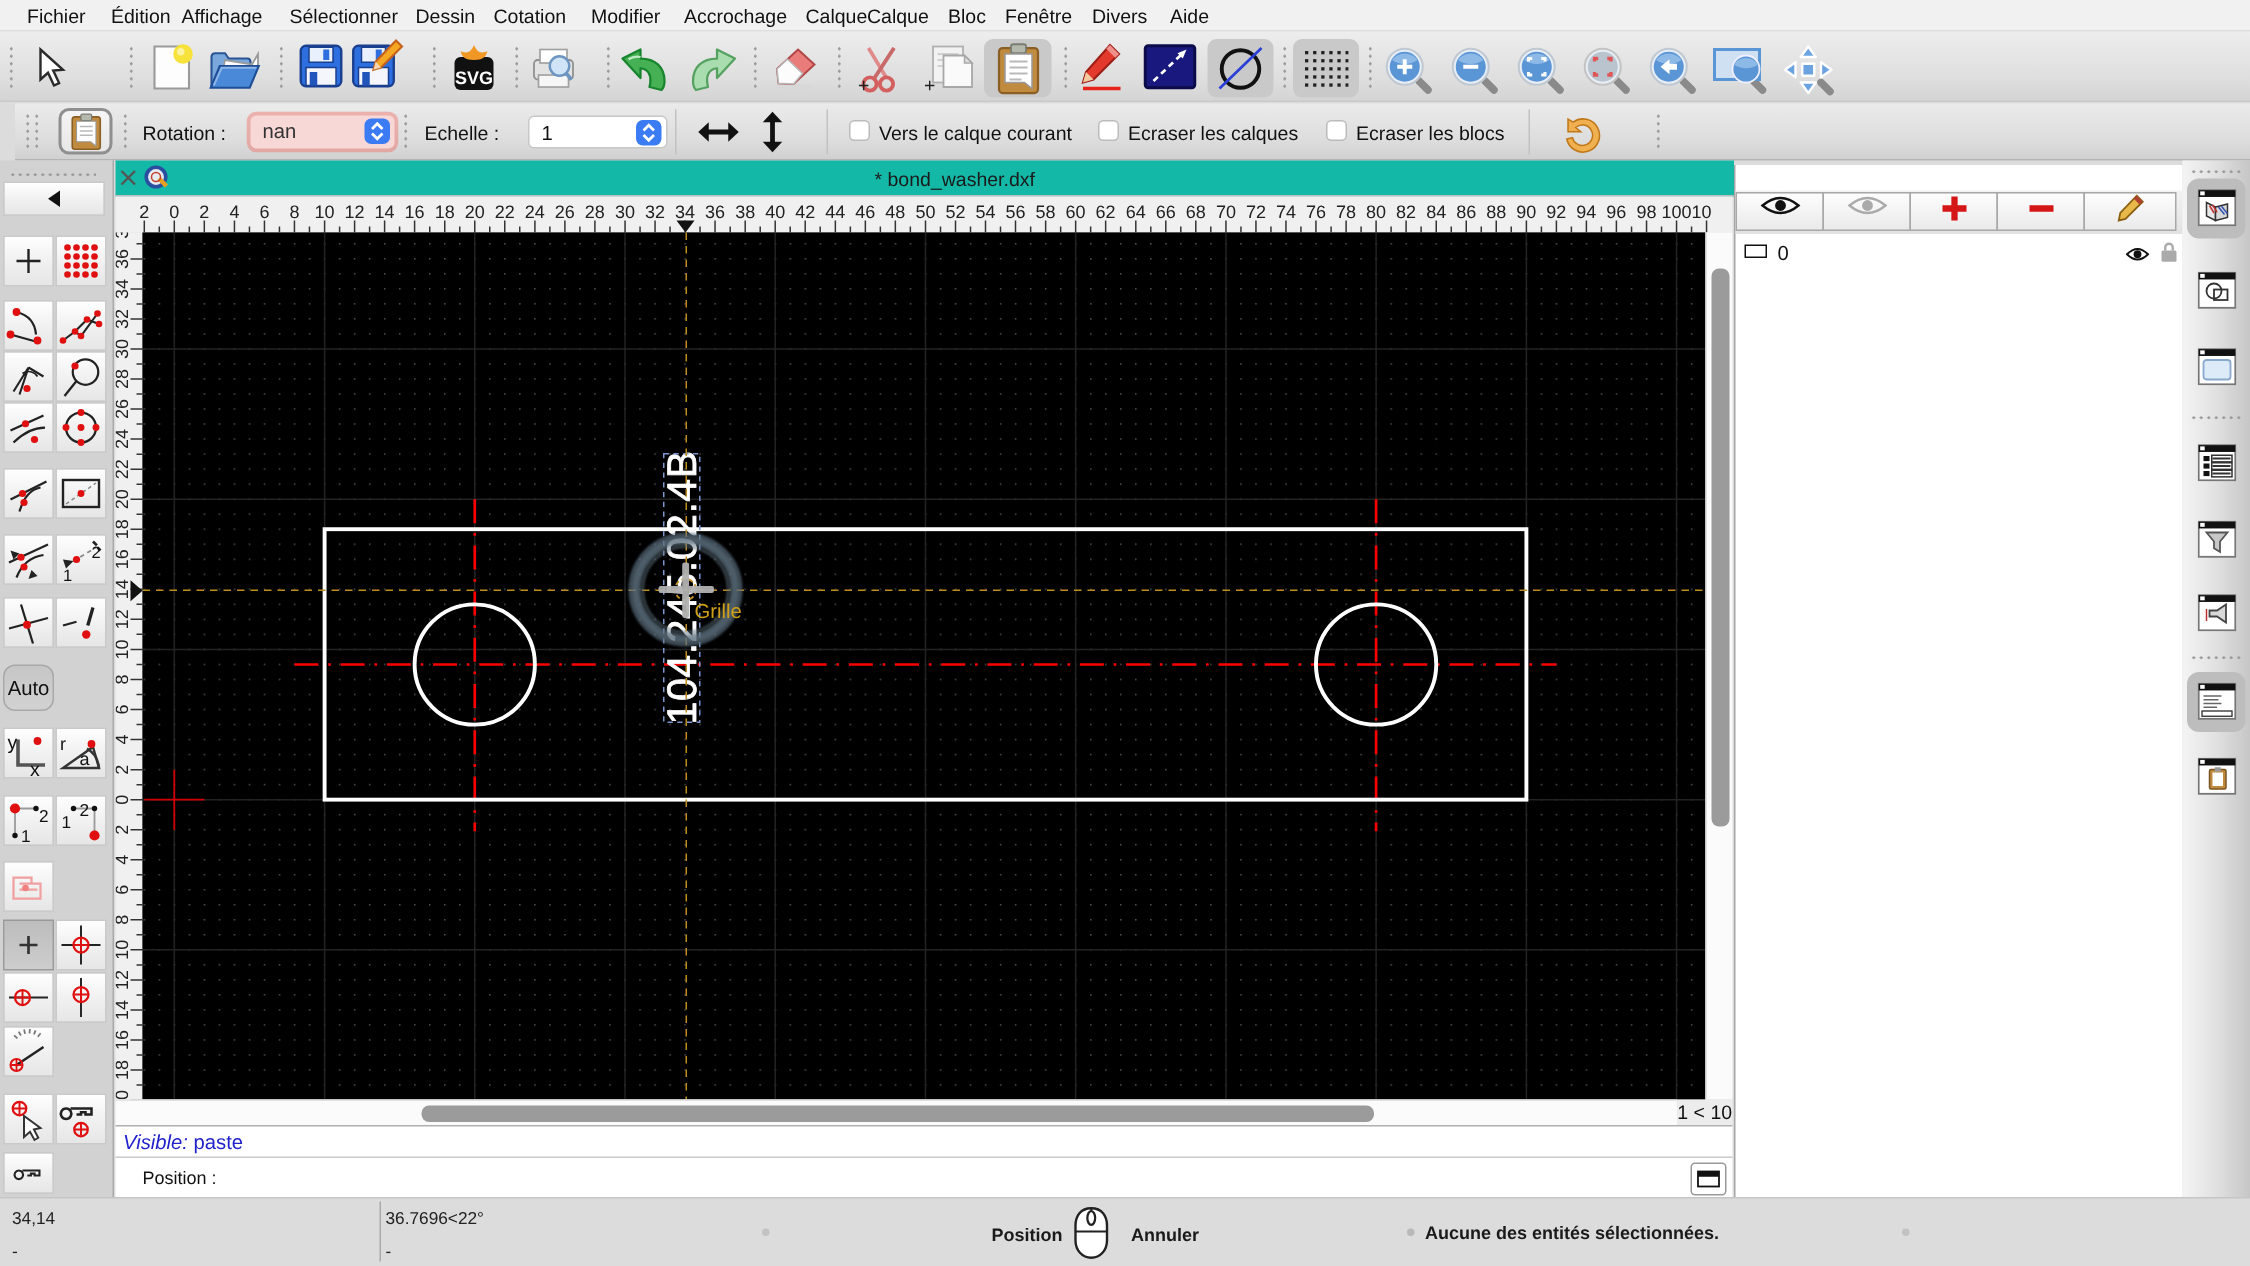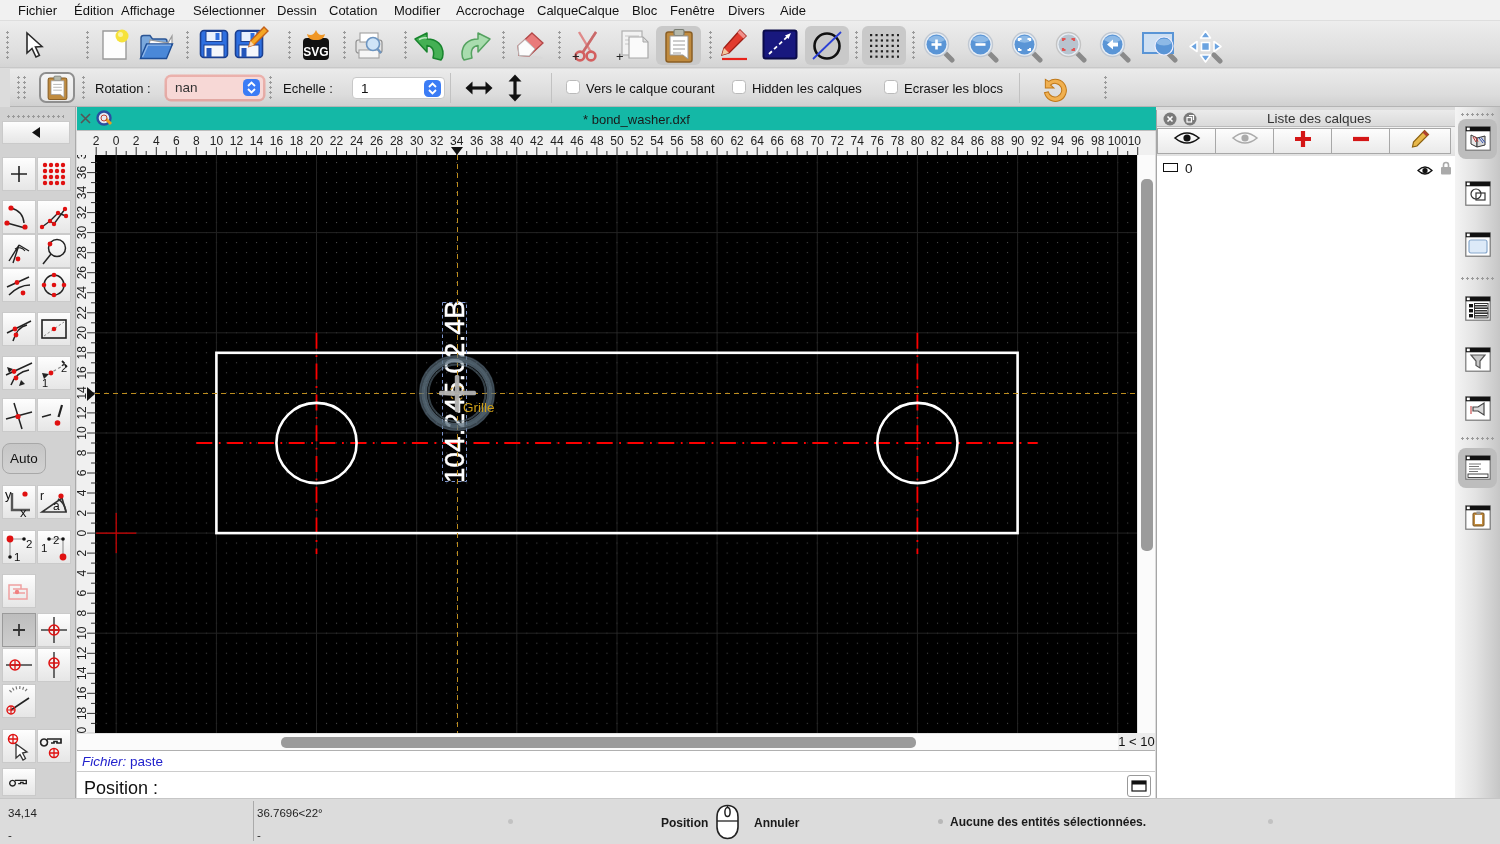--- a/index.html
+++ b/index.html
@@ -314,21 +314,21 @@
     </svg>
 <svg class="ab" style="left:496px;top:5px" width="18" height="28" viewBox="0 0 18 28">
 <line x1="9" y1="6" x2="9" y2="22" stroke="#111" stroke-width="3.2"></line>
 <path d="M2.5 7.5 L9 0.5 L15.5 7.5 Z" fill="#111"></path>
       <path d="M2.5 20.5 L9 27.5 L15.5 20.5 Z" fill="#111"></path>
     </svg>
 <div class="ab sep" style="left:541px;top:4px;height:30px"></div>
 <div class="ab cb" style="left:556px;top:11px"></div>
 <span class="ab lbl" style="left:576px;top:12px">Vers le calque courant</span>
 <div class="ab cb" style="left:722px;top:11px"></div>
-<span class="ab lbl" style="left:742px;top:12px">Hidden les calques</span>
+<span class="ab lbl" style="left:742px;top:12px">Ecraser les calques</span>
 <div class="ab cb" style="left:874px;top:11px"></div>
 <span class="ab lbl" style="left:894px;top:12px">Ecraser les blocs</span>
 <div class="ab sep" style="left:1009px;top:4px;height:30px"></div>
 <svg class="ab" style="left:1026px;top:7px" width="34" height="26" viewBox="0 0 34 26">
 <path d="M8 3 l0 10 l10 0 l-4 -3.4 a8 8 0 1 1 -2.5 8 l-4.5 1 a13 13 0 1 0 5 -13.2 z" fill="#f0b050" stroke="#c07818" stroke-width="1.2" transform="scale(0.85) translate(3,1)"></path>
     </svg>
 <div class="ab vdots" style="left:1094px;top:6px;height:26px"></div>
 </div>
 <div class="ab ltb">
 <div class="ab hdots" style="left:6px;top:8px;width:58px"></div>
@@ -426,21 +426,21 @@
 <div class="lbtn" style="left:2px;top:291px;width:34px;height:34px"><svg width="32" height="32" viewBox="0 0 32 32">
         <line x1="3" y1="20" x2="29" y2="13" stroke="#222" stroke-width="1.5"></line>
         <line x1="11" y1="4" x2="19" y2="30" stroke="#222" stroke-width="1.5"></line>
         <circle cx="15" cy="17.5" r="2.6" fill="#e01010"></circle>
       </svg></div>
 <div class="lbtn" style="left:37px;top:291px;width:34px;height:34px"><svg width="32" height="32" viewBox="0 0 32 32">
         <line x1="4" y1="18" x2="13" y2="15.5" stroke="#222" stroke-width="1.5"></line>
         <path d="M24 6 l-3.5 12" stroke="#222" stroke-width="2.2"></path>
         <circle cx="19.5" cy="24" r="2.8" fill="#e01010"></circle>
       </svg></div>
-<div class="ab" style="left:2px;top:336px;width:44px;height:31px;background:linear-gradient(#c6c6c6,#d2d2d2);border:1px solid #a8a8a8;border-radius:8px;text-align:center;font-size:13.5px;color:#111;line-height:29px">Auto</div>
+<div class="ab" style="left:2px;top:336px;width:34px;height:31px;background:linear-gradient(#c6c6c6,#d2d2d2);border:1px solid #a8a8a8;border-radius:8px;text-align:center;font-size:13.5px;color:#111;line-height:29px">Auto</div>
 <div class="lbtn" style="left:2px;top:378px;width:34px;height:34px"><svg width="32" height="32" viewBox="0 0 32 32">
         <path d="M9 7 L9 24 L27 24" stroke="#555" stroke-width="2.4" fill="none"></path>
         <text x="2" y="13" font-size="13" fill="#111" font-family="Liberation Sans">y</text>
         <text x="17" y="31" font-size="13" fill="#111" font-family="Liberation Sans">x</text>
         <circle cx="22" cy="8" r="2.6" fill="#e01010"></circle>
       </svg></div>
 <div class="lbtn" style="left:37px;top:378px;width:34px;height:34px"><svg width="32" height="32" viewBox="0 0 32 32">
         <path d="M4 26 L28 26 L24 12 Z" fill="none" stroke="#333" stroke-width="1.6"></path>
         <path d="M28 26 A17 17 0 0 0 20 13" fill="none" stroke="#333" stroke-width="1.6"></path>
         <text x="2" y="14" font-size="12" fill="#111" font-family="Liberation Sans">r</text>
@@ -836,40 +836,30 @@
     <text x="368" y="257" font-size="13.5" fill="#cfa018" font-family="Liberation Sans">Grille</text>
   </svg>
 <div class="ab vsb">
     <div class="thumb" style="position:absolute;left:3px;top:24px;width:12px;height:372px"></div>
   </div>
 <div class="ab hsb">
     <div class="thumb" style="position:absolute;left:204px;top:3px;width:635px;height:11px"></div>
   </div>
 <div class="ab corner">1 &lt; 10</div>
 <div class="ab cmdrow">
-    <span style="position:absolute;left:5px;top:3px;font-size:13.5px;color:#2222cc"><i>Fichier:</i> paste</span>
+    <span style="position:absolute;left:5px;top:3px;font-size:13.5px;color:#2222cc"><i>Visible:</i> paste</span>
   </div>
 <div class="ab posrow">
-    <span style="position:absolute;left:7px;top:6px;font-size:18px;color:#111">Position :</span>
+    <span style="position:absolute;left:18px;top:6px;font-size:12px;color:#111">Position :</span>
     <div style="position:absolute;left:1050px;top:3px;width:24px;height:22px;border:1px solid #999;border-radius:3px;background:#fff"><svg width="22" height="20" viewBox="0 0 22 20">
         <rect x="4" y="5" width="14" height="10" fill="#fff" stroke="#111" stroke-width="1.2"></rect>
         <rect x="4" y="5" width="14" height="3.5" fill="#111"></rect>
       </svg></div>
   </div>
 <div class="ab dock">
-<div class="dockhead">
-      <svg style="position:absolute;left:6px;top:2px" width="34" height="14" viewBox="0 0 34 14">
-        <circle cx="7" cy="7" r="6.5" fill="#7a7a7a"></circle>
-        <path d="M4.5 4.5 L9.5 9.5 M9.5 4.5 L4.5 9.5" stroke="#fff" stroke-width="1.6"></path>
-        <circle cx="27" cy="7" r="6.5" fill="#7a7a7a"></circle>
-        <rect x="24" y="5.5" width="4.5" height="4.5" fill="none" stroke="#fff" stroke-width="1.2"></rect>
-        <path d="M26 3.5 h4.5 v4.5" fill="none" stroke="#fff" stroke-width="1.2"></path>
-      </svg>
-      <span style="position:absolute;left:110px;top:1px;font-size:13.5px;color:#333">Liste des calques</span>
-    </div>
 <div class="docktb">
 <div class="dbtn" style="left:0px;width:59px;text-align:center;line-height:24px"><svg width="28" height="16" viewBox="0 0 28 16">
           <path d="M2 8 Q14 -2 26 8 Q14 18 2 8 Z" fill="none" stroke="#111" stroke-width="1.6"></path>
           <circle cx="14" cy="8" r="3.6" fill="#111"></circle>
         </svg></div>
 <div class="dbtn" style="left:58px;width:59px;text-align:center;line-height:24px"><svg width="28" height="16" viewBox="0 0 28 16">
           <path d="M2 8 Q14 -2 26 8 Q14 18 2 8 Z" fill="none" stroke="#aaa" stroke-width="1.6"></path>
           <circle cx="14" cy="8" r="3.6" fill="#aaa"></circle>
         </svg></div>
 <div class="dbtn" style="left:116px;width:59px;text-align:center;line-height:24px"><svg width="20" height="20" viewBox="0 0 20 20">

